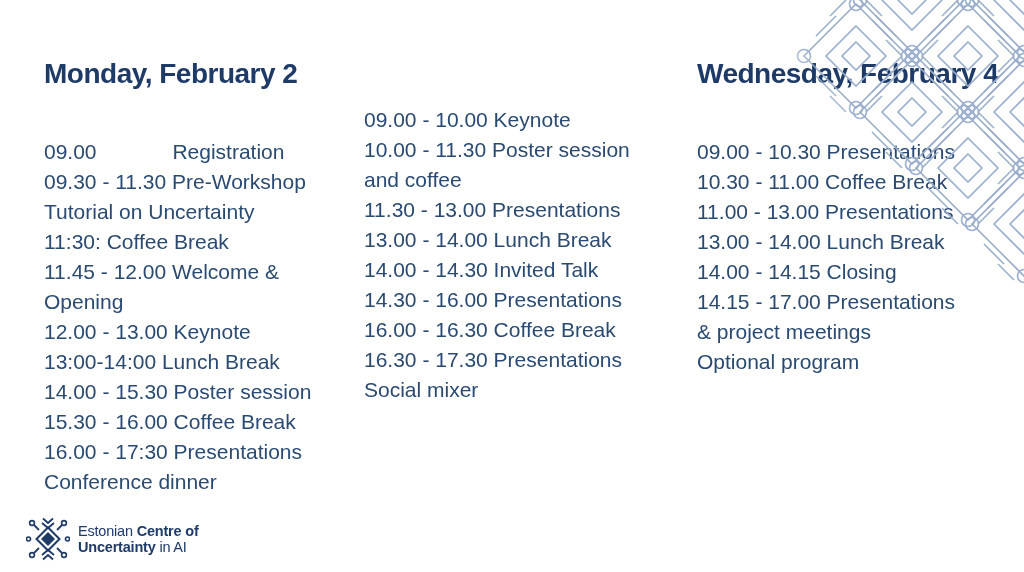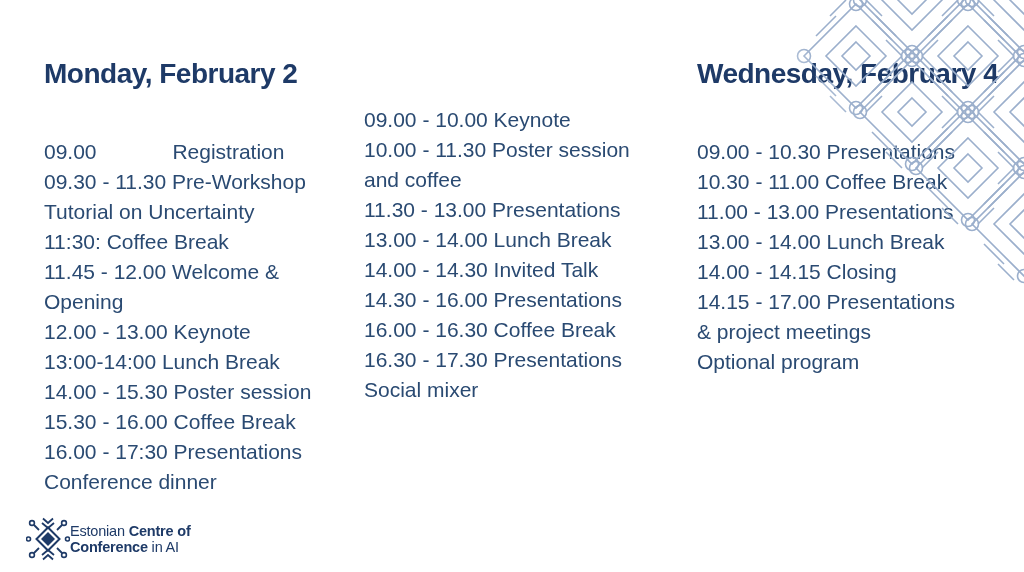--- a/index.html
+++ b/index.html
@@ -54,20 +54,21 @@
     white-space: pre-wrap;
   }
 
   
   .footer-logo {
     position: absolute;
     left: 26px;
     top: 515px;
     display: flex;
     align-items: center;
+    gap: 8px;
   }
   .logo-icon { width: 44px; height: 48px; flex: 0 0 auto; }
   .logo-text {
     font-size: 14.5px;
     line-height: 16px;
     color: var(--color-heading, #1e3a67);
     letter-spacing: -0.2px;
   }
   .logo-text .b { font-weight: bold; }
 </style>
@@ -165,17 +166,17 @@
       <path d="M31,33 L36,38" stroke-width="1.8"></path>
         <circle cx="38" cy="40" r="2.4" stroke-width="1.6"></circle>
       <path d="M13,33 L8,38" stroke-width="1.8"></path>
         <circle cx="6" cy="40" r="2.4" stroke-width="1.6"></circle>
 
       <circle cx="2.5" cy="24" r="2" stroke-width="1.6"></circle>
       <circle cx="41.5" cy="24" r="2" stroke-width="1.6"></circle>
     </svg>
     <div class="logo-text">
       <div><span>Estonian </span><span class="b">Centre of</span></div>
-      <div><span class="b">Conference</span><span> in AI</span></div>
+      <div><span class="b">Uncertainty</span><span> in AI</span></div>
     </div>
   </div>
 
 </div>
 
 </body></html>

